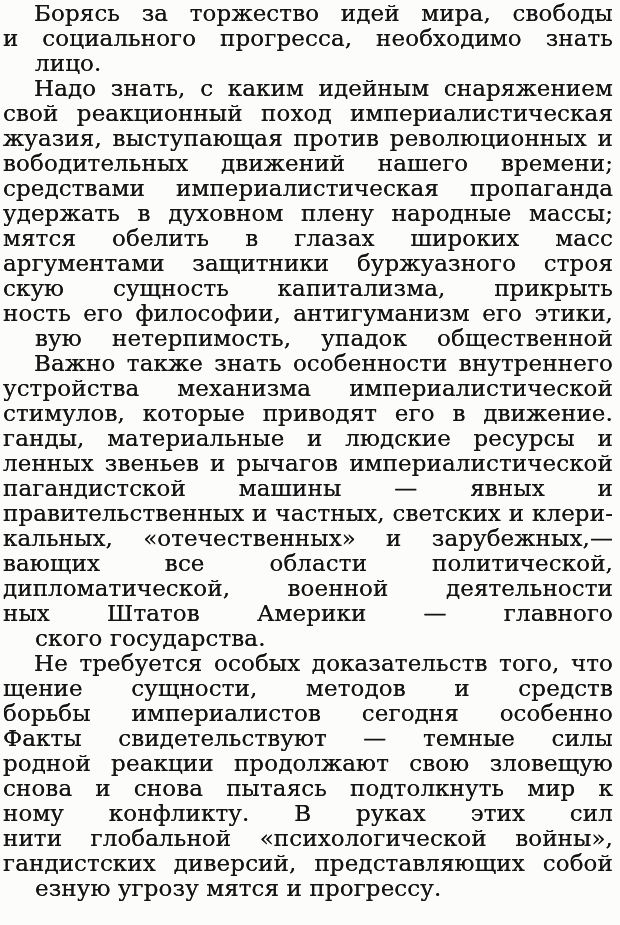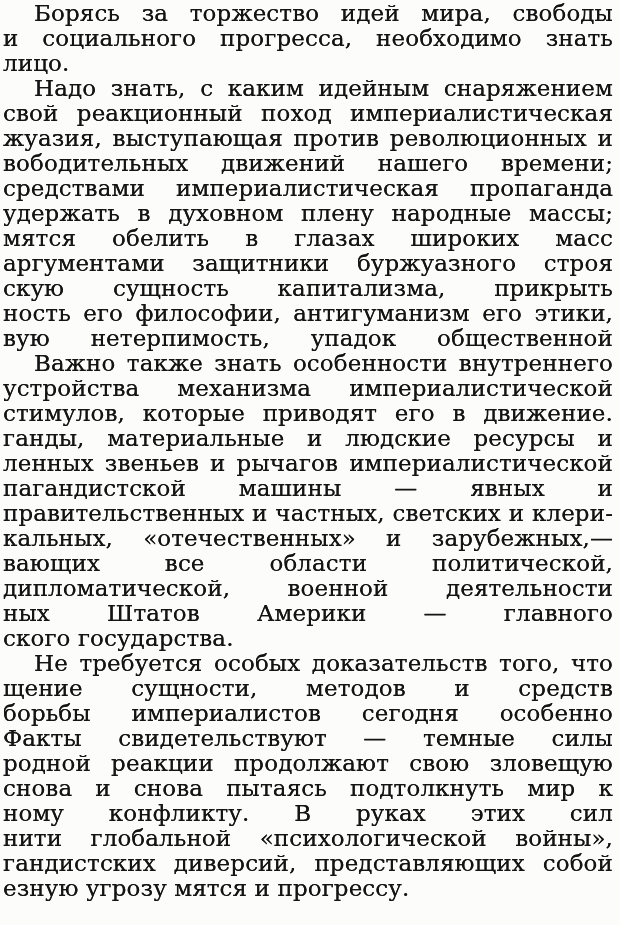--- a/index.html
+++ b/index.html
@@ -29,20 +29,21 @@
     overflow: hidden;
     letter-spacing: 0.1px;
     
     text-shadow: 0 0 0.5px rgba(20,20,20,0.9);
   }
   .line.indent {
     text-indent: 31px;
   }
   .line.end {
     text-align-last: left;
+    margin-left: 32px;
   }
 </style>
 </head>
 <body style="background: rgb(252, 252, 251);">
 
 <div class="page">
   <div id="text-block" style="color: rgb(20, 20, 20);">
       <div class="line indent">Борясь за торжество идей мира, свободы народов</div>
       <div class="line">и социального прогресса, необходимо знать врага в</div>
       <div class="line end">лицо.</div>

